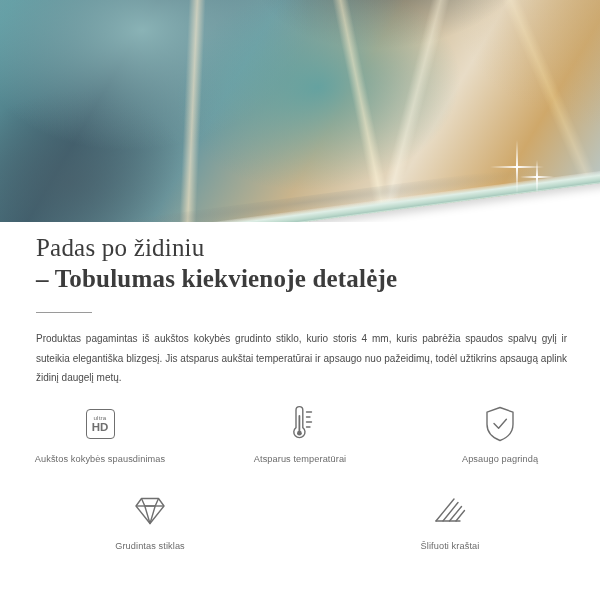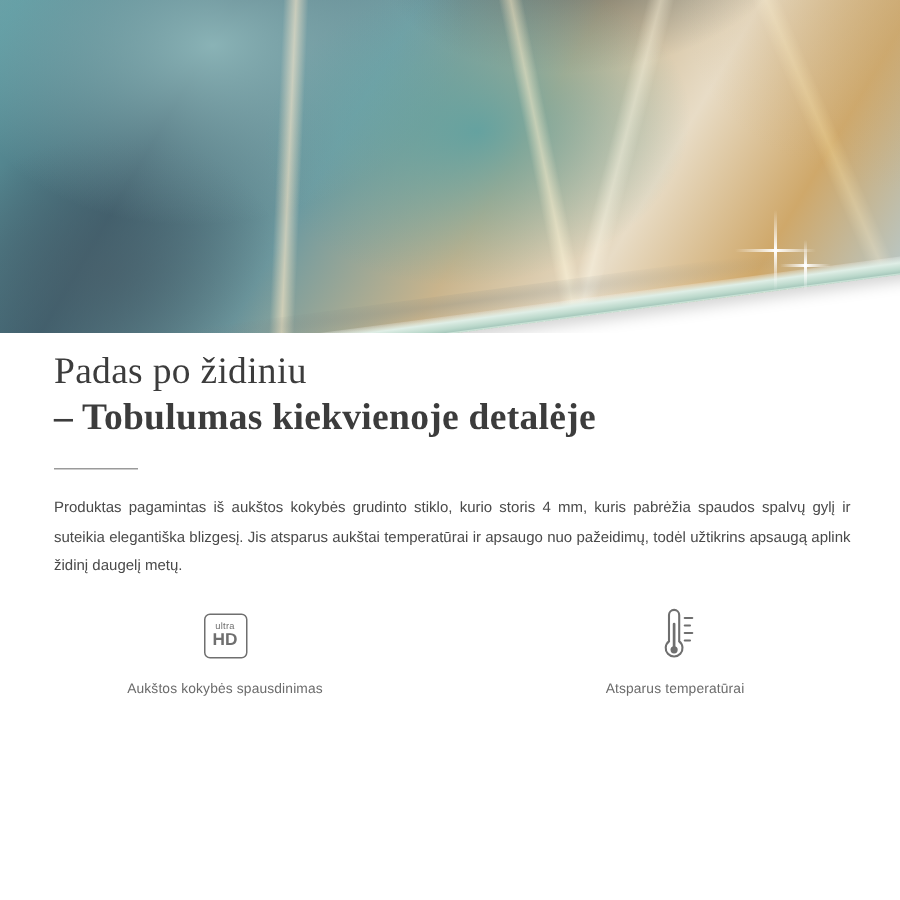--- a/index.html
+++ b/index.html
@@ -275,23 +275,55 @@
             <line x1="14.4" y1="12" x2="14.4" y2="27.4" stroke-width="1.8"></line>
             <line x1="21.5" y1="8" x2="26.5" y2="8"></line>
             <line x1="21.5" y1="13" x2="25" y2="13"></line>
             <line x1="21.5" y1="18" x2="26.5" y2="18"></line>
             <line x1="21.5" y1="23" x2="25" y2="23"></line>
           </svg>
         </div>
         <div class="flabel">Atsparus temperatūrai</div>
       </div>
 
+      <div class="fcell">
+        <div class="ficon">
+          <svg width="34" height="40" viewBox="0 0 34 40" fill="none" stroke="#6f6f6f" stroke-width="1.4" stroke-linecap="round" stroke-linejoin="round">
+            <path d="M17 3.5 30 8.2v12.1c0 8.2-6.1 13.6-13 16.2-6.9-2.6-13-8-13-16.2V8.2L17 3.5z"></path>
+            <polyline points="11,19.5 15.6,24.3 23.4,15.2"></polyline>
+          </svg>
+        </div>
+        <div class="flabel">Apsaugo pagrindą</div>
+      </div>
 
     </div>
 
     <div class="frow">
 
-
+      <div class="fcell">
+        <div class="ficon">
+          <svg width="38" height="36" viewBox="0 0 38 36" fill="none" stroke="#6f6f6f" stroke-width="1.4" stroke-linejoin="round">
+            <path d="M5 13 10.5 5.5h17L33 13 19 30.5 5 13z"></path>
+            <path d="M5 13h28"></path>
+            <path d="M10.5 5.5 13.8 13 19 30.5 24.2 13 27.5 5.5"></path>
+            <path d="M13.8 13h10.4"></path>
+          </svg>
+        </div>
+        <div class="flabel">Grudintas stiklas</div>
+      </div>
+
+      <div class="fcell">
+        <div class="ficon">
+          <svg width="36" height="32" viewBox="0 0 36 32" fill="none" stroke="#6f6f6f" stroke-width="1.4" stroke-linecap="round">
+            <path d="M4 26 22 4"></path>
+            <path d="M4 26h24"></path>
+            <path d="M11 26 26 7.5"></path>
+            <path d="M17.5 26 29.5 11.5"></path>
+            <path d="M24 26 32.5 15.5"></path>
+          </svg>
+        </div>
+        <div class="flabel">Šlifuoti kraštai</div>
+      </div>
 
 
     </div>
   </div>
 </div>
 
 </body></html>

